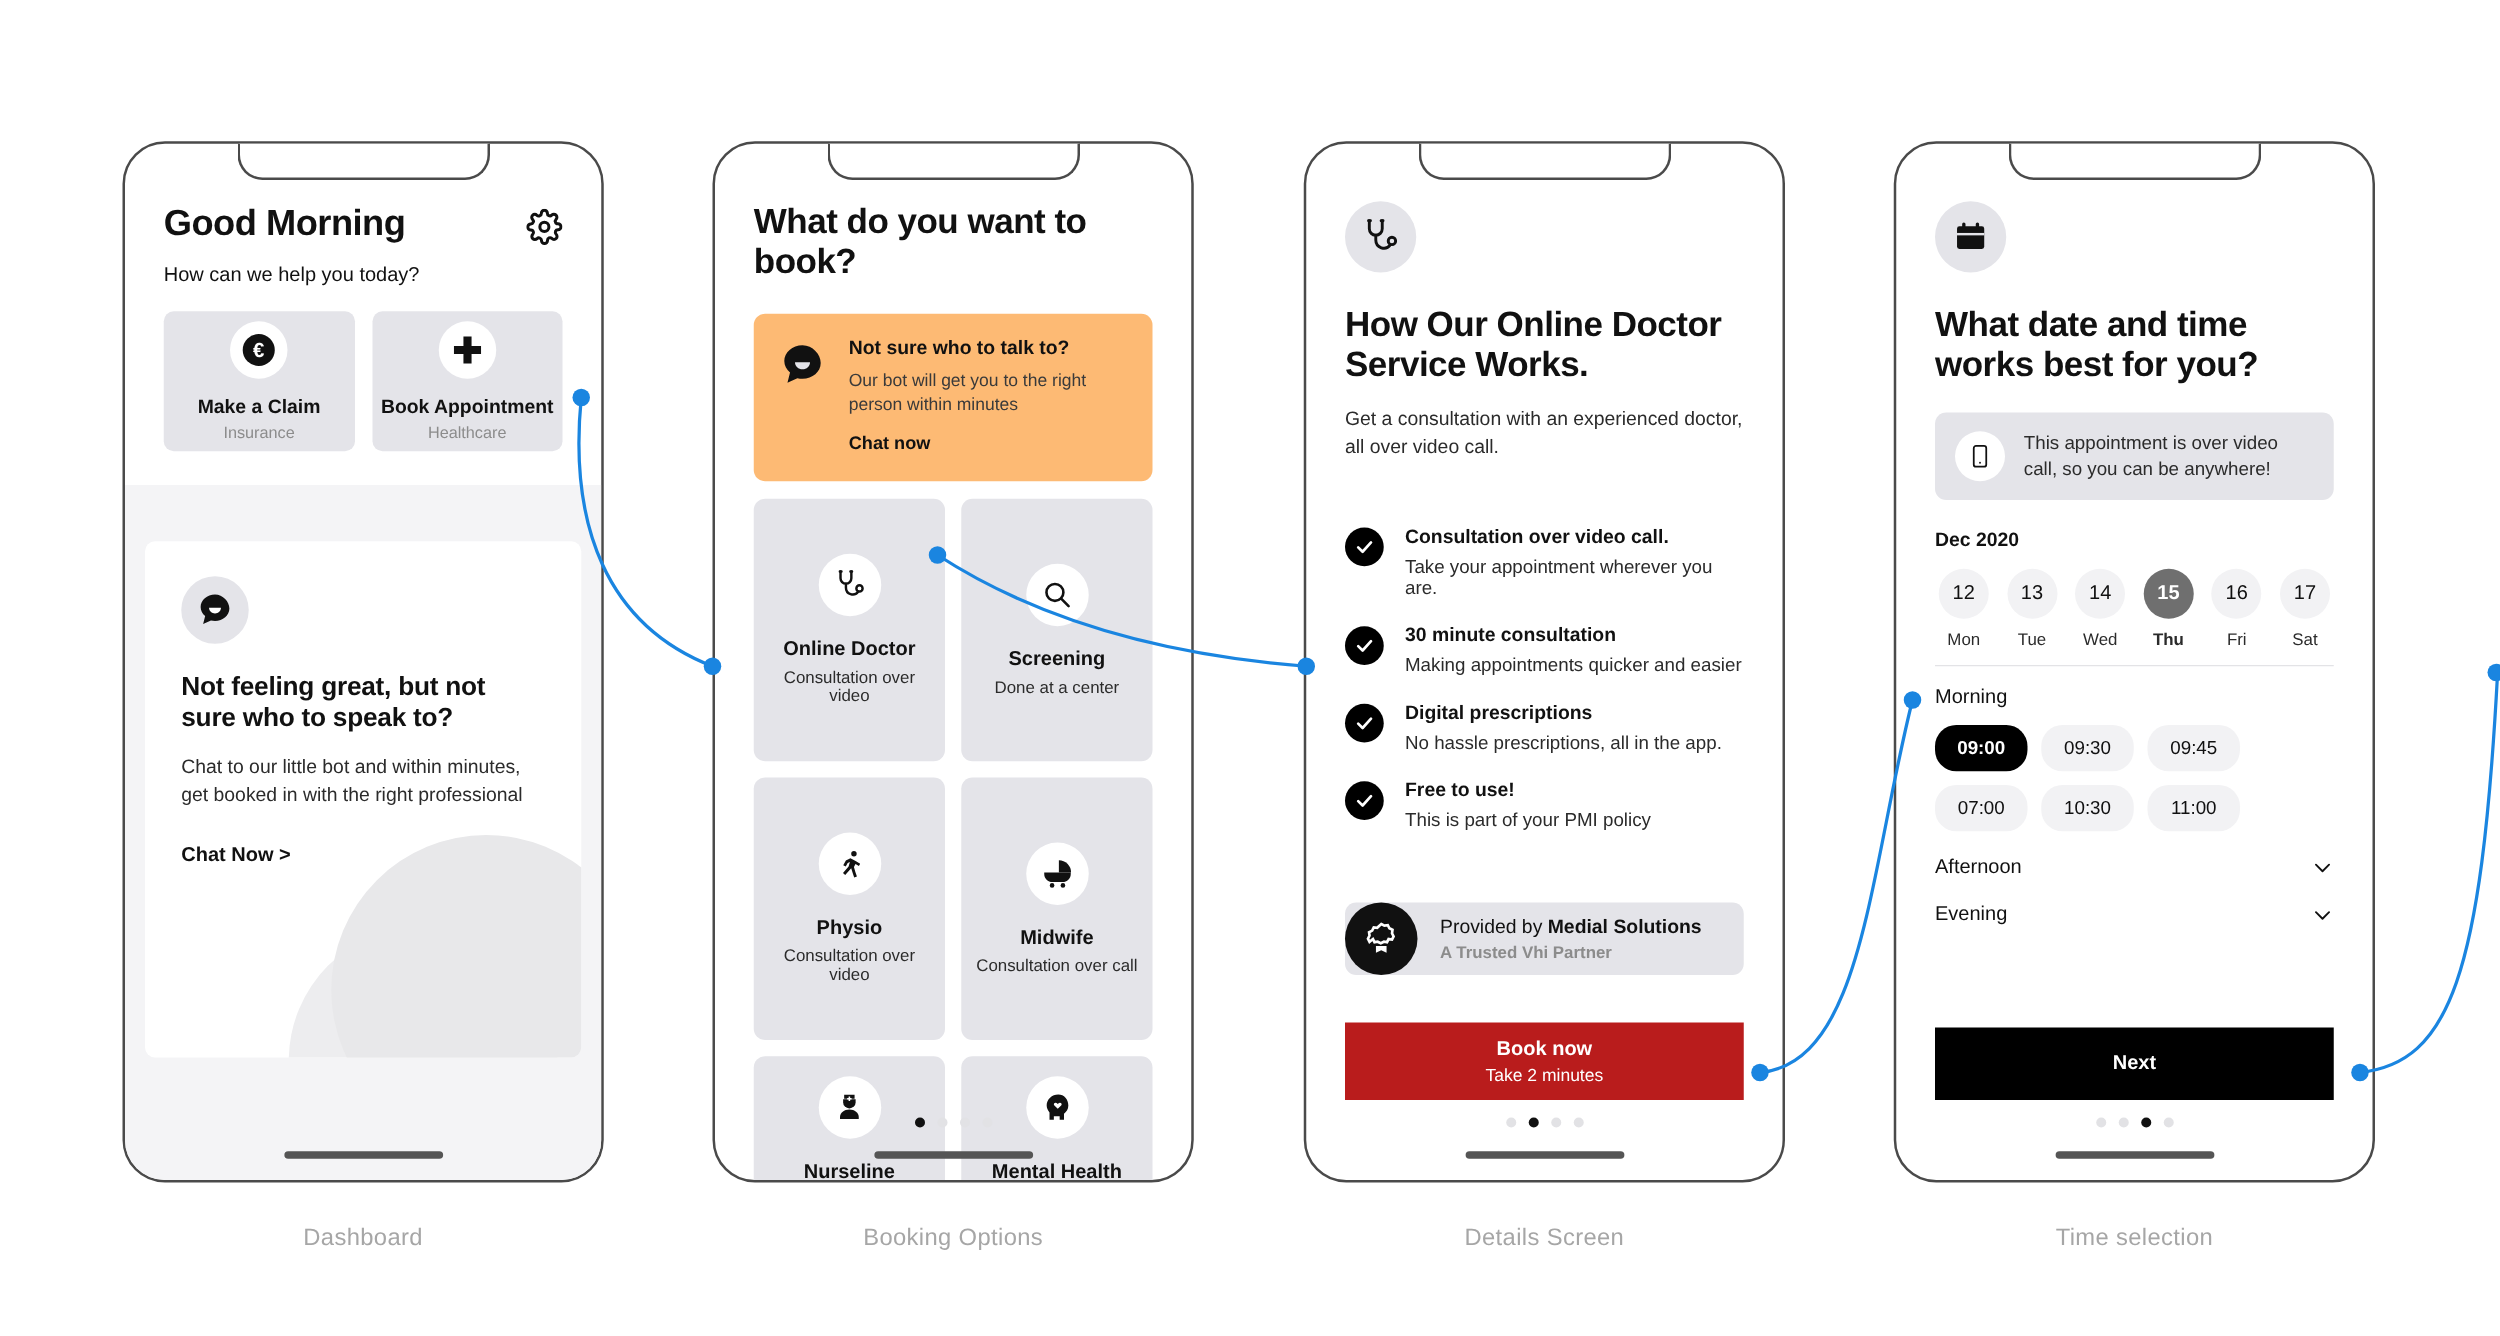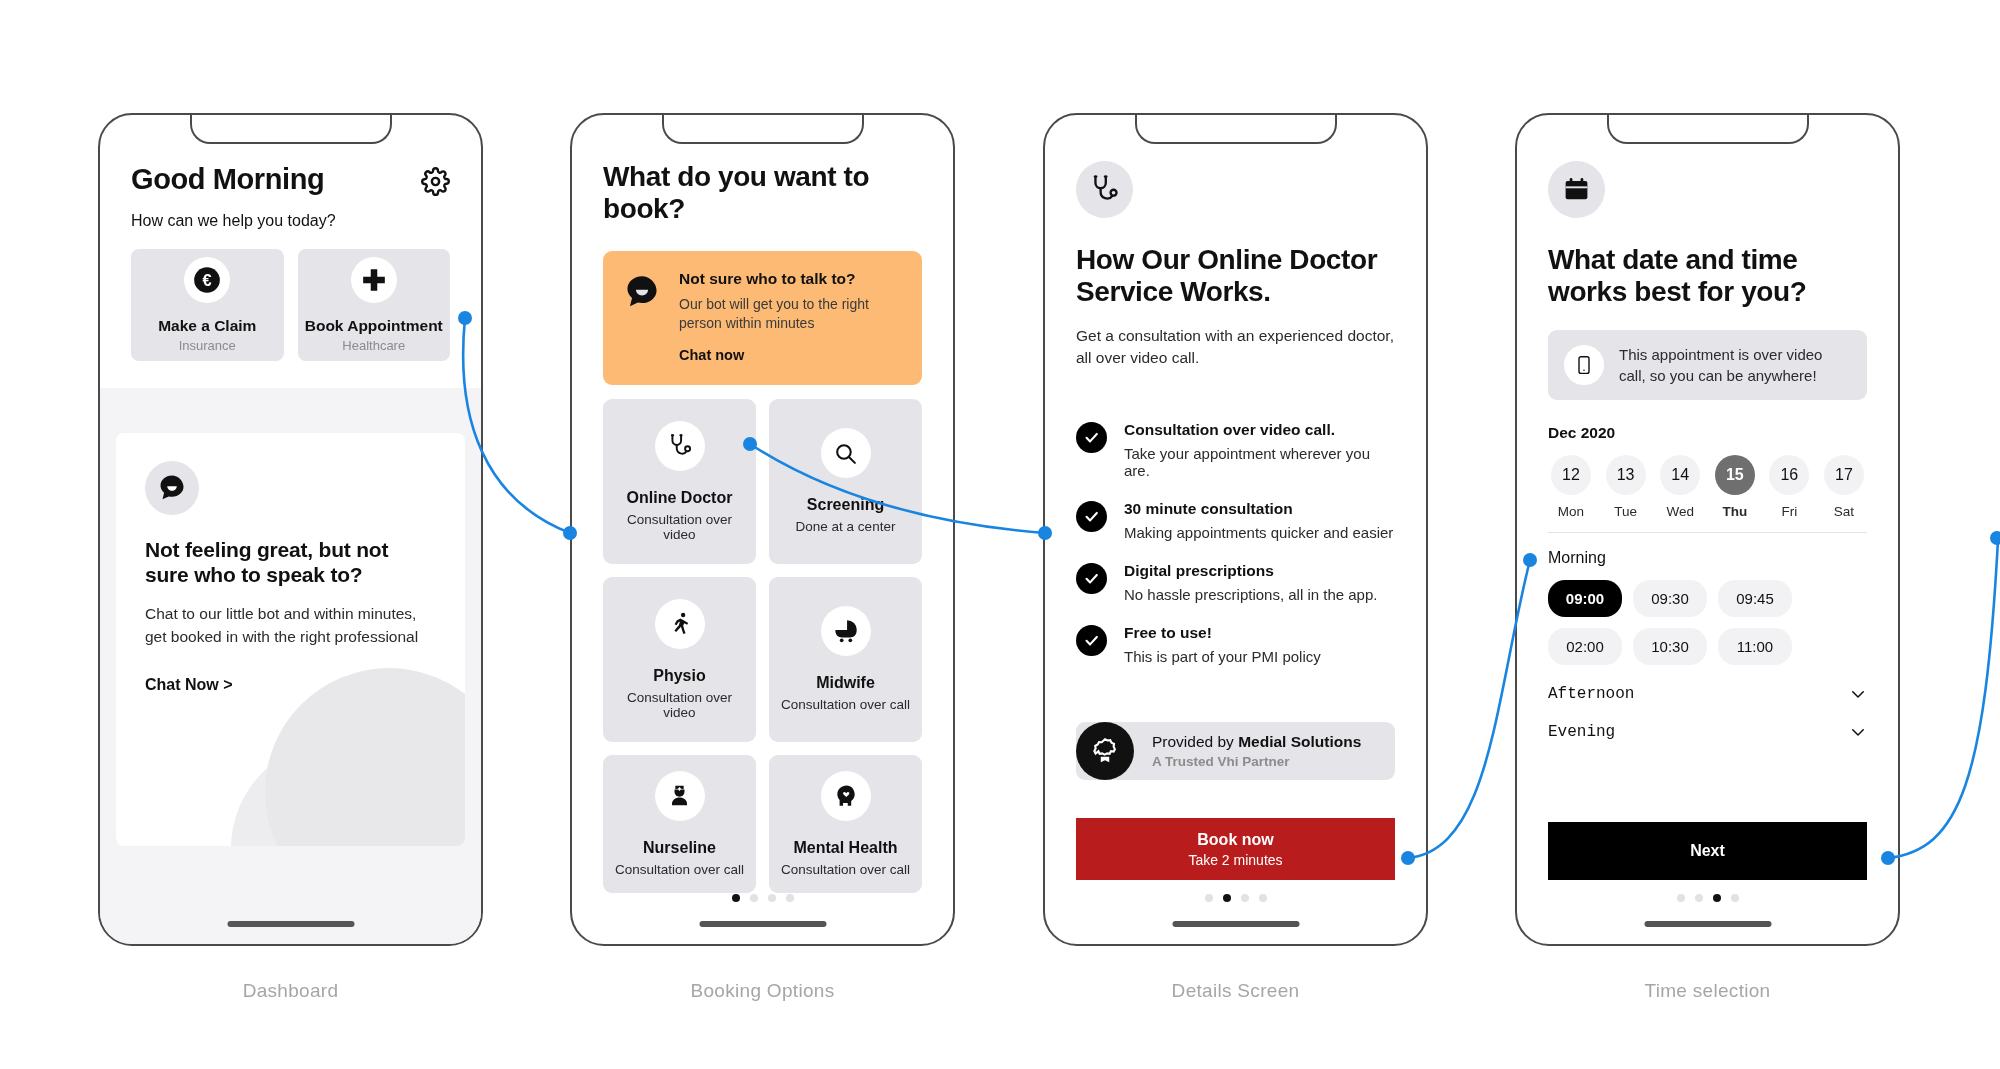--- a/index.html
+++ b/index.html
@@ -72,21 +72,21 @@
   #p1 .blob2 { position:absolute; left:115px; bottom:-110px; width:215px; height:215px; border-radius:50%; background:#ededef; z-index:1; }
 
   
   #p2 .title { padding-top:46px; }
   #p2 .botcard { margin-top:26px; background:#fdba74; border-radius:9px; padding:19px 20px 22px 19px; display:flex; gap:17px; }
   #p2 .botcard .bi { flex:0 0 auto; width:40px; height:40px; display:flex; align-items:center; justify-content:center; margin-top:2px; }
   #p2 .bot-t { font-size:15.5px; font-weight:bold; color:#111; }
   #p2 .bot-p { margin-top:7px; font-size:14px; color:#3a3a3a; line-height:1.36; }
   #p2 .bot-cta { margin-top:14px; font-size:14.5px; font-weight:bold; color:#111; }
   #p2 .grid { margin-top:14px; display:grid; grid-template-columns: 1fr 1fr; gap:13px; }
-  #p2 .gcard { background:#e4e4e9; border-radius:9px; height:165px; display:flex; flex-direction:column; align-items:center; justify-content:center; text-align:center; padding:0 6px; }
+  #p2 .gcard { background:#e4e4e9; border-radius:9px; height:210px; display:flex; flex-direction:column; align-items:center; justify-content:center; text-align:center; padding:0 6px; }
   #p2 .gcard.short { height:138px; }
   #p2 .gcard .ic { width:50px; height:50px; background:#fff; border-radius:50%; display:flex; align-items:center; justify-content:center; margin-bottom:18px; }
   #p2 .gcard .t { font-size:16px; font-weight:bold; color:#111; }
   #p2 .gcard .s { font-size:13.5px; color:#2b2b2b; margin-top:5px; }
 
   
   #p3 .topicon { margin-top:46px; width:57px; height:57px; background:#e4e4e9; border-radius:50%; display:flex; align-items:center; justify-content:center; }
   #p3 .h { margin-top:26px; }
   #p3 .lead { margin-top:17px; }
   #p3 .feats { margin-top:52px; display:flex; flex-direction:column; gap:21px; }
@@ -115,21 +115,21 @@
   #p4 .day { display:flex; flex-direction:column; align-items:center; width:46px; }
   #p4 .day .n { width:40px; height:40px; border-radius:50%; background:#f2f2f4; display:flex; align-items:center; justify-content:center; font-size:16px; color:#111; }
   #p4 .day.sel .n { background:#6f6f6f; color:#fff; font-weight:bold; }
   #p4 .day .w { margin-top:9px; font-size:13.5px; color:#2b2b2b; }
   #p4 .day.sel .w { font-weight:bold; }
   #p4 .rule { margin-top:13px; height:1px; background:#e3e3e6; }
   #p4 .seclab { margin-top:16px; font-size:16px; color:#111; }
   #p4 .slots { margin-top:13px; display:flex; flex-wrap:wrap; gap:11px; }
   #p4 .slot { min-width:74px; padding:10px 16px; border-radius:17px; background:#f2f2f4; font-size:15px; color:#111; text-align:center; }
   #p4 .slot.on { background:#000; color:#fff; font-weight:bold; }
-  #p4 .acc { margin-top:20px; display:flex; align-items:center; justify-content:space-between;font-family:Liberation Mono, monospace; }
+  #p4 .acc { margin-top:20px; display:flex; align-items:center; justify-content:space-between; }
   #p4 .acc .al { font-size:16px; color:#111; }
   #p4 .cta { position:absolute; left:31px; right:31px; bottom:64px; height:58px; background:#000; display:flex; align-items:center; justify-content:center; }
   #p4 .cta .c1 { font-size:16px; font-weight:bold; color:#fff; }
 </style>
 </head>
 <body>
 
 <div id="stage">
 
   <svg id="connectors" viewBox="0 0 2000 1069">
@@ -467,21 +467,21 @@
       </div>
 
       <div class="rule"></div>
 
       <div class="seclab">Morning</div>
 
       <div class="slots">
         <div class="slot on">09:00</div>
         <div class="slot">09:30</div>
         <div class="slot">09:45</div>
-        <div class="slot">02:00</div>
+        <div class="slot">07:00</div>
         <div class="slot">10:30</div>
         <div class="slot">11:00</div>
       </div>
 
       <div class="acc">
         <div class="al">Afternoon</div>
         <div>
           <svg class="icon-svg" width="18" height="18" viewBox="0 0 24 24" fill="none" stroke="#111" stroke-width="2" stroke-linecap="round" stroke-linejoin="round">
               <path d="M5 9l7 7 7-7"></path>
             </svg>

